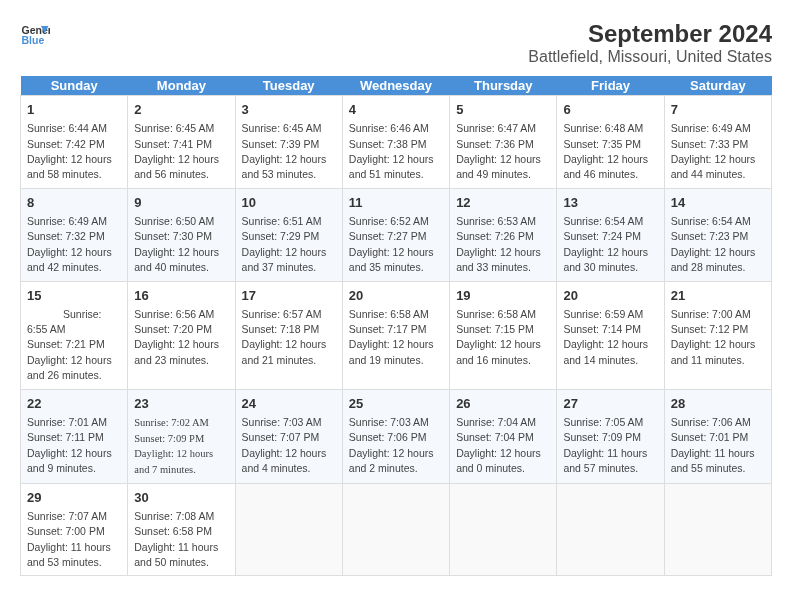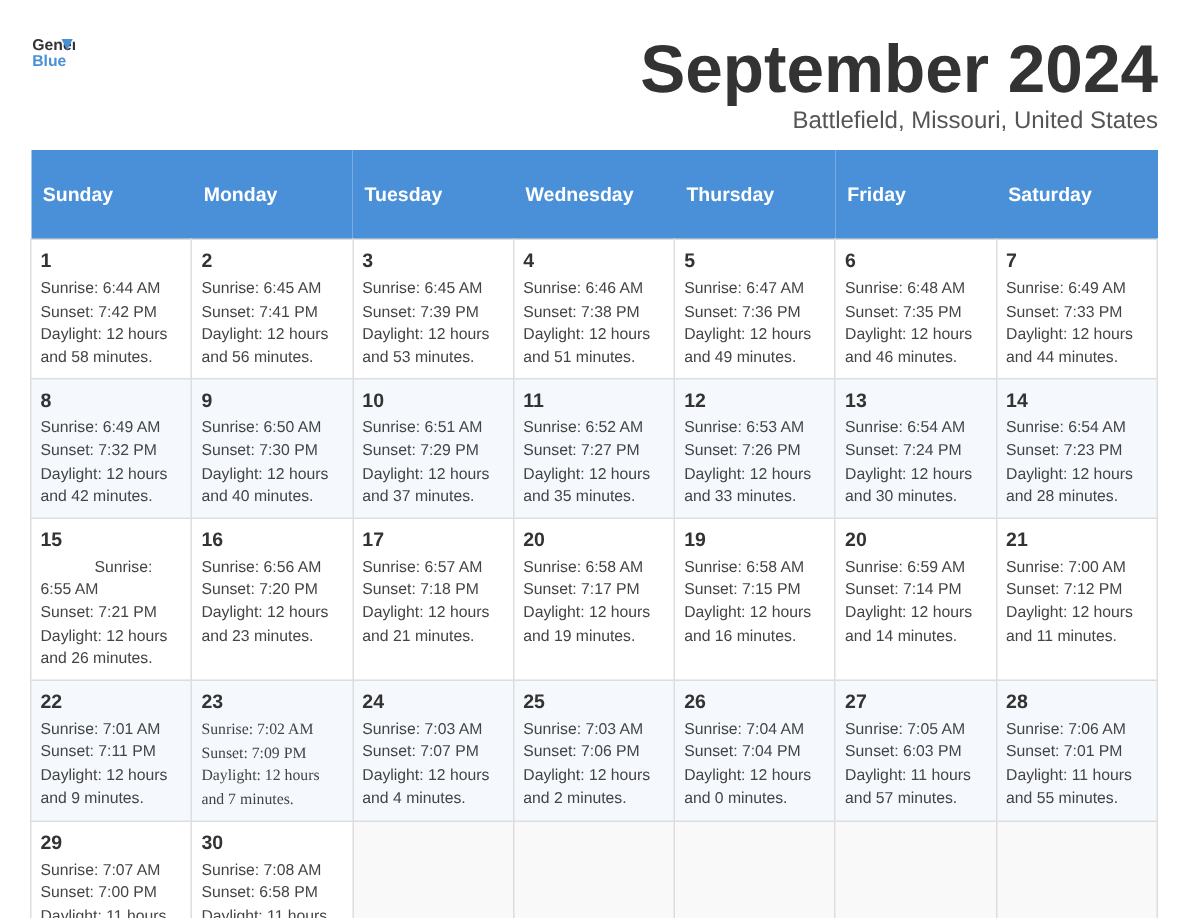--- a/index.html
+++ b/index.html
@@ -22,39 +22,39 @@
       gap: 4px;
     }
     .logo-icon {
       width: 30px;
       height: 30px;
     }
     .title-section {
       text-align: right;
     }
     .main-title {
-      font-size: 45px;
+      font-size: 24px;
       font-weight: bold;
       color: #333;
     }
     .subtitle {
       font-size: 16px;
       color: #555;
     }
     table {
       width: 100%;
       border-collapse: collapse;
       font-size: 11px;
     }
     thead tr th {
       background-color: #4a90d9;
       color: #fff;
       font-weight: bold;
-      padding: 22px 8px;
-      text-align: left;
+      padding: 2px 8px;
+      text-align: center;
       font-size: 13px;
     }
     tbody tr td {
       border: 1px solid #ddd;
       vertical-align: top;
       padding: 5px 6px;
       width: calc(100% / 7);
       min-height: 70px;
       color: #333;
       line-height: 1.4;
@@ -214,21 +214,21 @@
 and 4 minutes.</span></td>
         <td><span class="day-num">25</span><span class="day-info" style="white-space: pre-line;">Sunrise: 7:03 AM
 Sunset: 7:06 PM
 Daylight: 12 hours
 and 2 minutes.</span></td>
         <td><span class="day-num">26</span><span class="day-info" style="white-space: pre-line;">Sunrise: 7:04 AM
 Sunset: 7:04 PM
 Daylight: 12 hours
 and 0 minutes.</span></td>
         <td><span class="day-num">27</span><span class="day-info" style="white-space: pre-line;">Sunrise: 7:05 AM
-Sunset: 6:03 PM
+Sunset: 7:09 PM
 Daylight: 11 hours
 and 57 minutes.</span></td>
         <td><span class="day-num">28</span><span class="day-info" style="white-space: pre-line;">Sunrise: 7:06 AM
 Sunset: 7:01 PM
 Daylight: 11 hours
 and 55 minutes.</span></td>
       </tr>
       <tr>
         <td><span class="day-num">29</span><span class="day-info" style="white-space: pre-line;">Sunrise: 7:07 AM
 Sunset: 7:00 PM

